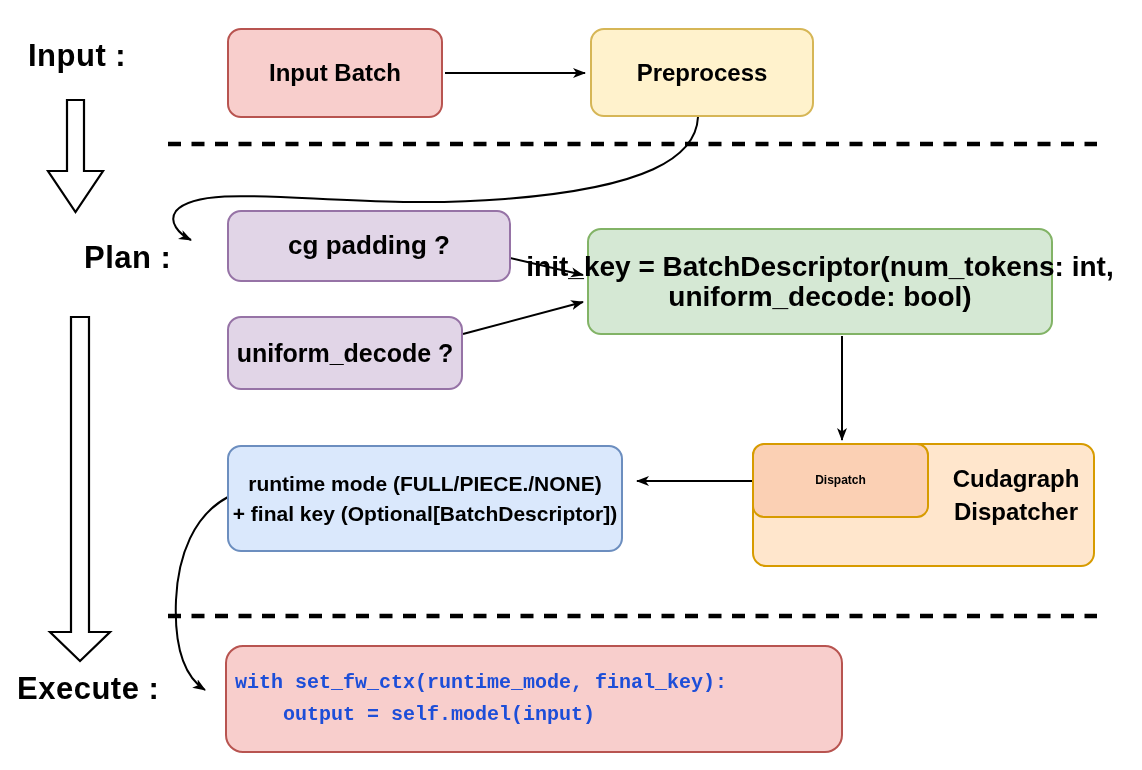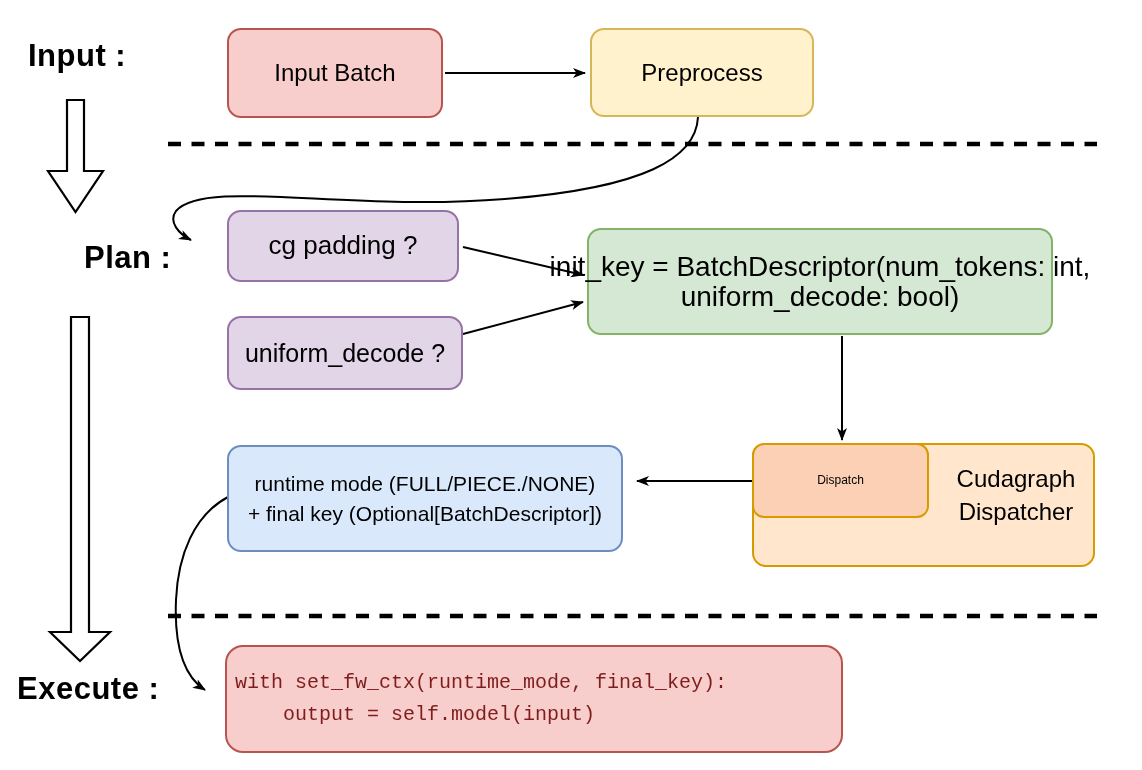--- a/index.html
+++ b/index.html
@@ -30,33 +30,34 @@
     position: absolute;
     box-sizing: border-box;
     display: flex;
     flex-direction: column;
     align-items: center;
     justify-content: center;
     text-align: center;
     border-radius: 14px;
     border: 2.5px solid #000;
     line-height: 1.3;
+    font-weight: bold;
   }
   .node-input-batch {
     left: 227px; top: 28px; width: 216px; height: 90px;
     background: var(--red-fill); border-color: var(--red-stroke);
     font-size: 24px;
   }
   .node-preprocess {
     left: 590px; top: 28px; width: 224px; height: 89px;
     background: var(--yellow-fill); border-color: var(--yellow-stroke);
     font-size: 24px;
   }
   .node-cg-padding {
-    left: 227px; top: 210px; width: 232px; height: 72px;
+    left: 227px; top: 210px; width: 284px; height: 72px;
     background: var(--purple-fill); border-color: var(--purple-stroke);
     font-size: 26px;
   }
   .node-uniform-decode {
     left: 227px; top: 298px; width: 236px; height: 74px;
     background: var(--purple-fill); border-color: var(--purple-stroke);
     font-size: 25px;
     margin-top: 18px;
   }
   .node-init-key {
@@ -87,21 +88,21 @@
     font-size: 12px;
     border-radius: 12px;
   }
   .node-execute-code {
     left: 225px; top: 645px; width: 618px; height: 108px;
     background: var(--red-fill); border-color: var(--red-stroke);
     border-radius: 18px;
     align-items: flex-start;
     font-family: "Liberation Mono", monospace;
     font-size: 20px; line-height: 32px;
-    color: #7f1d1d;
+    color: #1d4ed8;
     padding-left: 8px;
     text-align: left;
   }
   .code-line { white-space: pre; }
   .label-input   { left: 28px; top: 38px;  }
   .label-plan    { left: 40px; top: 240px; margin-left: 44px; }
   .label-execute { left: 17px; top: 671px; }
   .txt { white-space: nowrap; }
 </style>
 </head>

